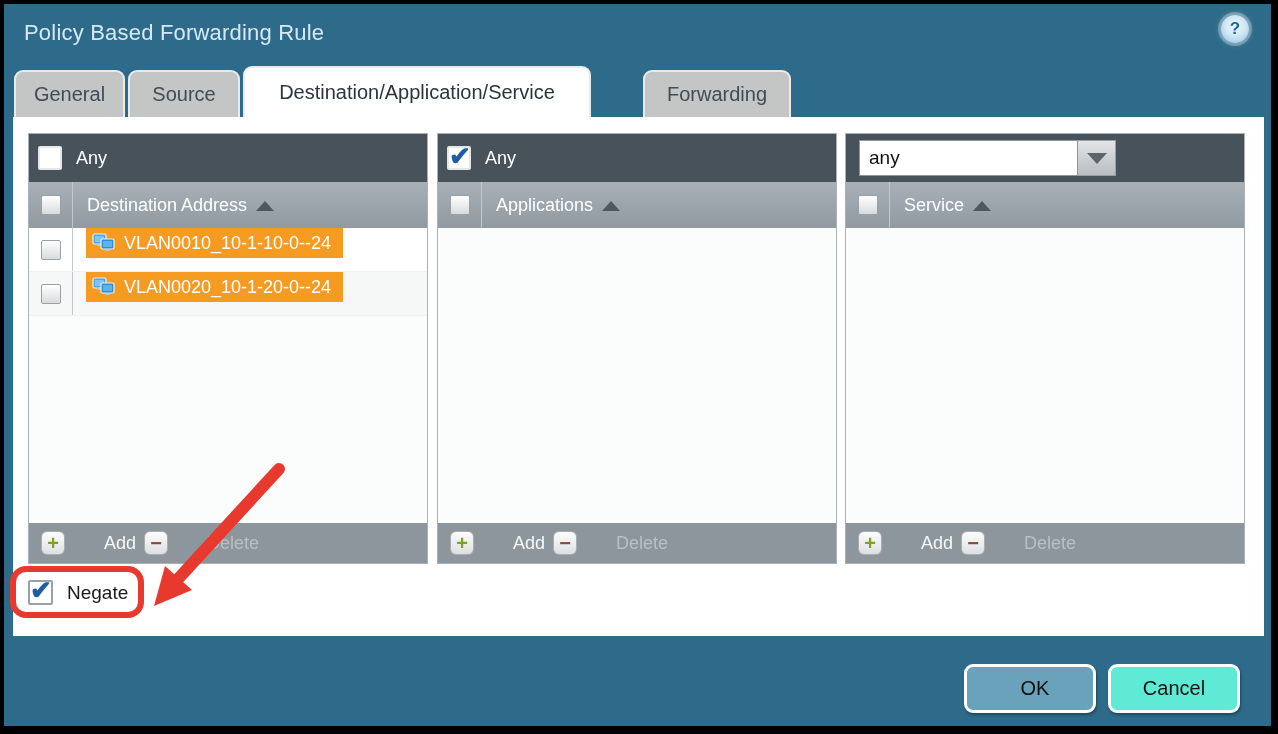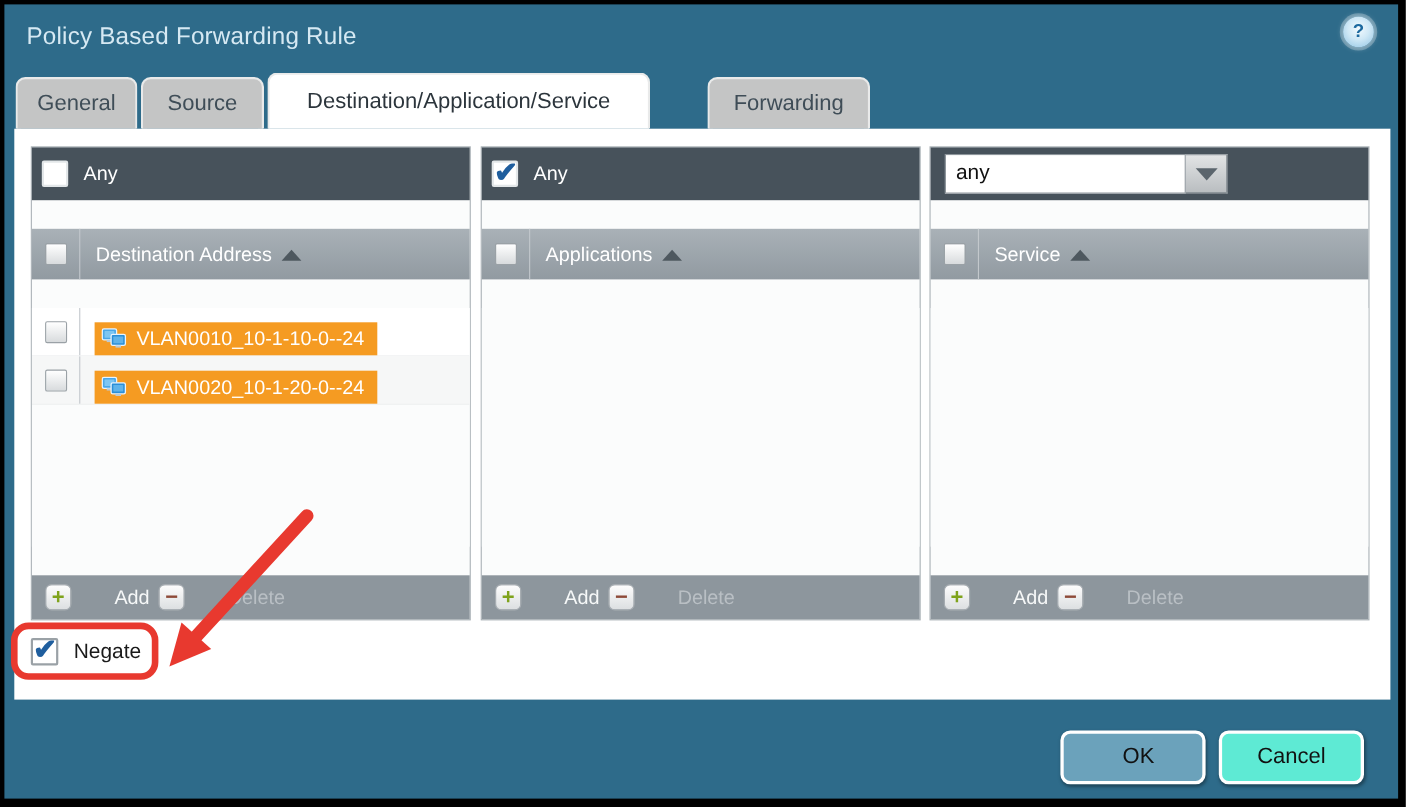--- a/index.html
+++ b/index.html
@@ -42,21 +42,21 @@
   }
   
   .content {
     position:absolute; left:13px; top:117px; width:1251px; height:519px;
     background:#ffffff; z-index:2;
   }
   
   .col {
     position:absolute; top:133px; height:431px; width:400px;
     border:1px solid #aab1b6;
-    display:flex; flex-direction:column; background:#fbfcfc; z-index:2;gap:26px;
+    display:flex; flex-direction:column; background:#fbfcfc; z-index:2;
   }
   .any-bar {
     height:48px; background:#47525b; flex:0 0 48px;
     display:flex; align-items:center; padding-left:9px;
   }
   .any-label { color:#fff; font-size:18px; margin-left:14px; }
   .sub-header {
     height:46px; flex:0 0 46px;
     background:linear-gradient(#a9b1b7, #919aa1);
     display:flex; align-items:center;
@@ -66,21 +66,21 @@
     justify-content:center; border-right:1px solid #c3c8cc; flex:0 0 44px;
   }
   .sub-title { color:#fff; font-size:18px; margin-left:14px; }
   .sort-asc {
     width:0; height:0; margin-left:9px; margin-top:2px;
     border-left:9px solid transparent; border-right:9px solid transparent;
     border-bottom:10px solid #4e585f;
   }
   .list { flex:1 1 auto; background:#fbfcfc; overflow:hidden; }
   .row {
-    height:44px; display:flex; align-items:flex-end;
+    height:44px; display:flex; align-items:flex-start;
     border-bottom:1px solid #eef0f1; background:#fff;
   }
   .row:nth-child(2) { background:#f6f7f7; }
   .badge {
     margin-left:13px; height:30px; background:#f59b22;
     display:inline-flex; align-items:center; padding:0 12px 0 6px;
     color:#fff; font-size:18px; white-space:nowrap;
   }
   .badge svg { margin-right:8px; }
   .footer-bar {

